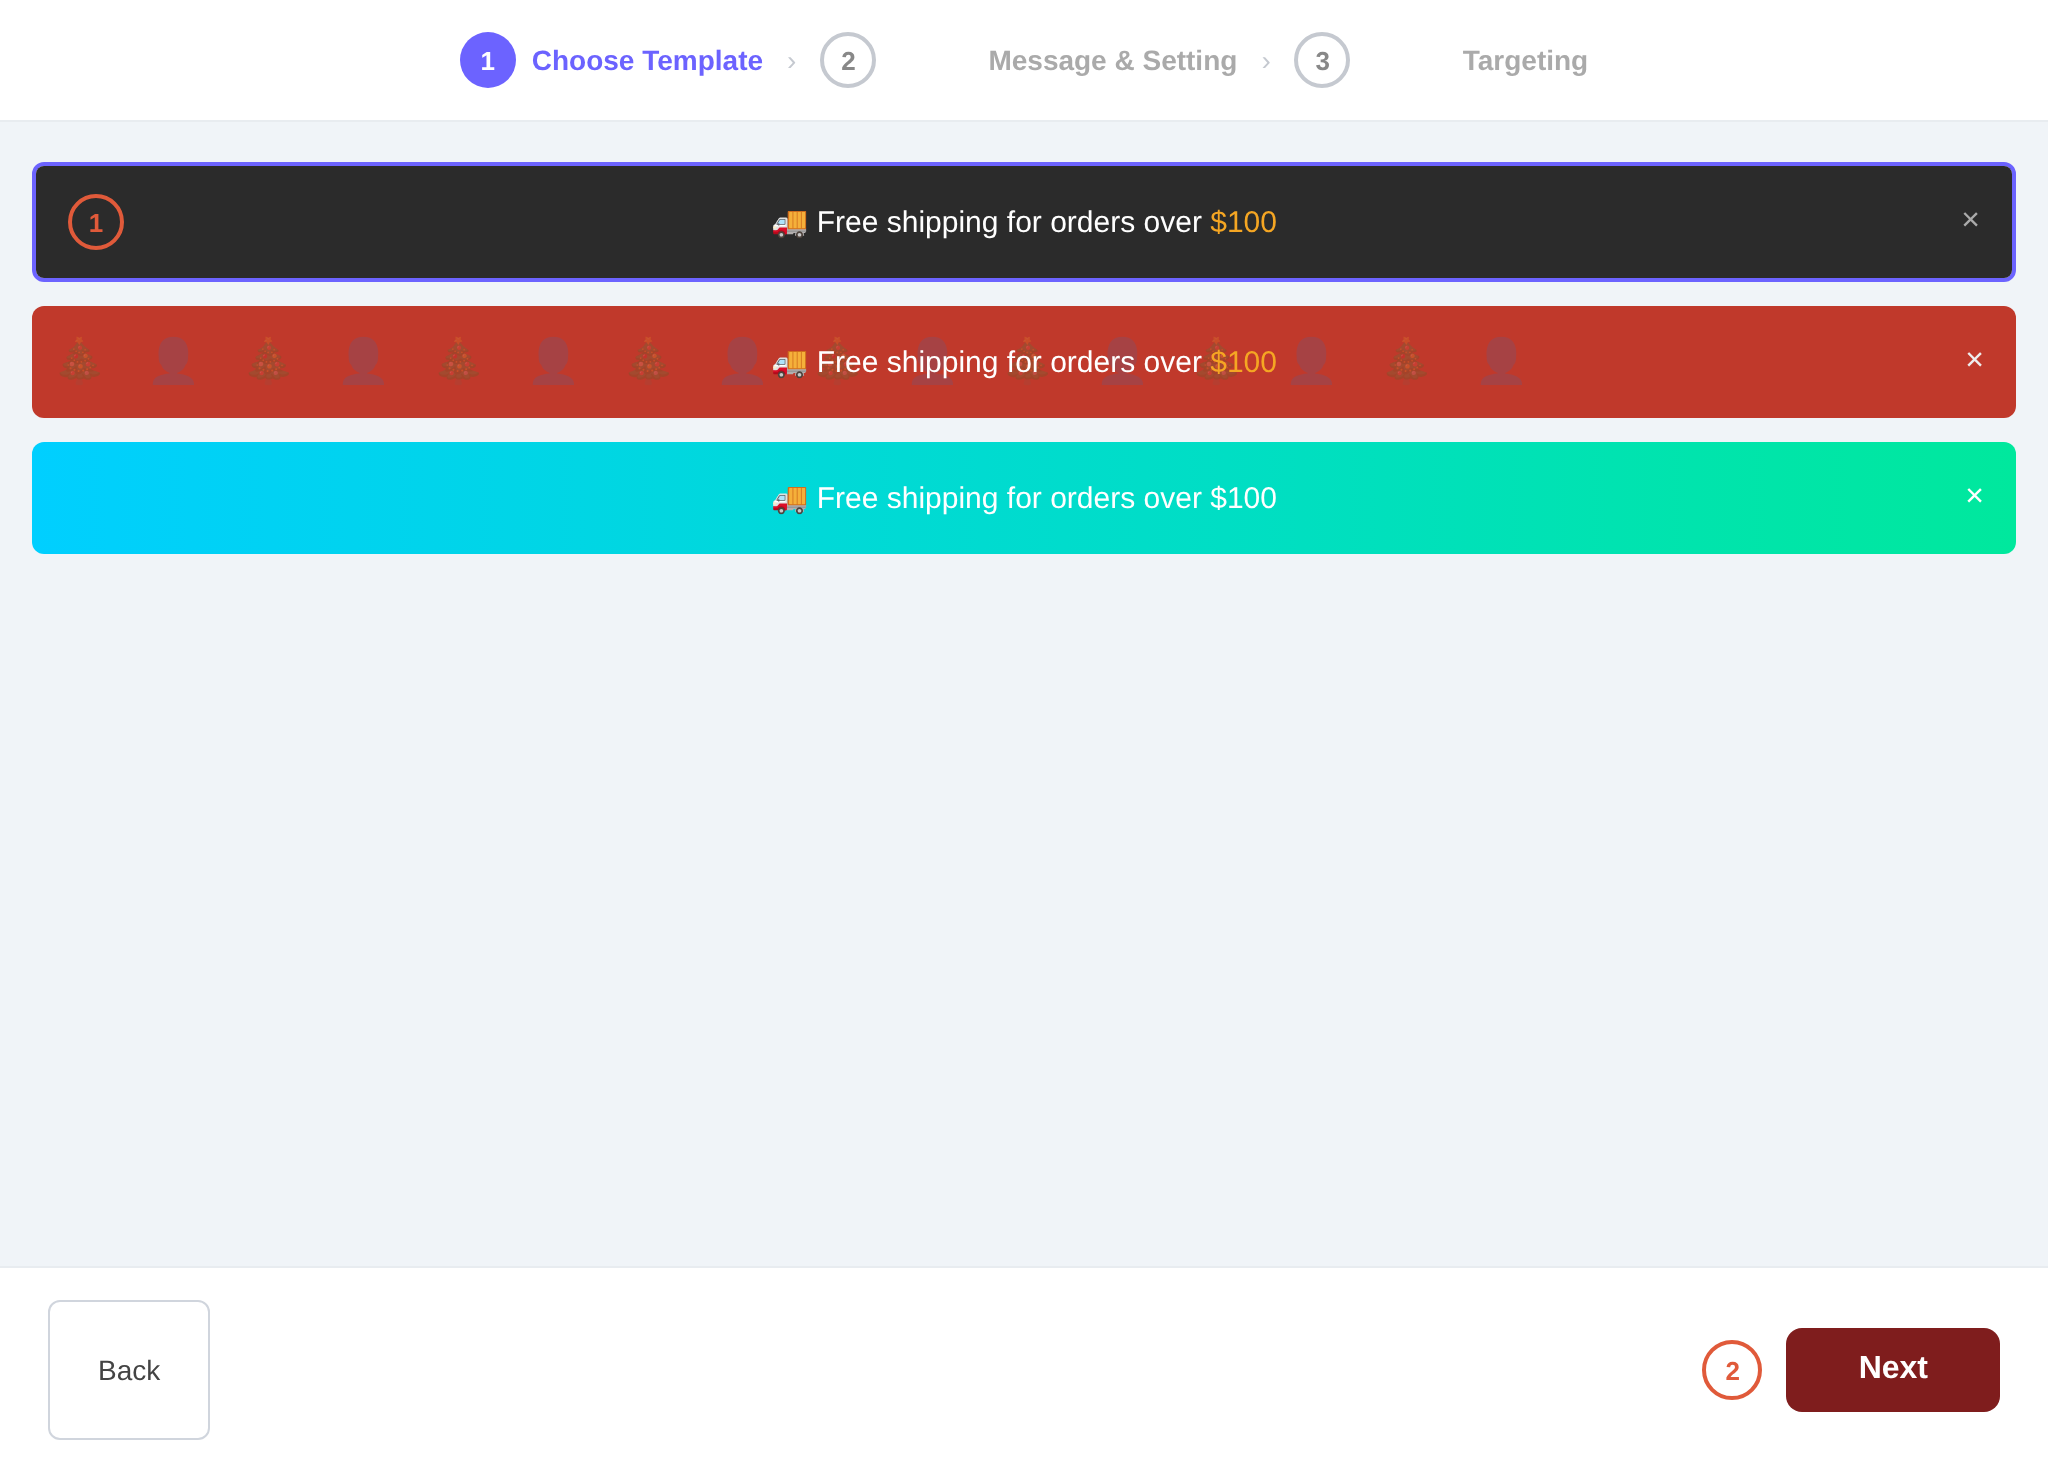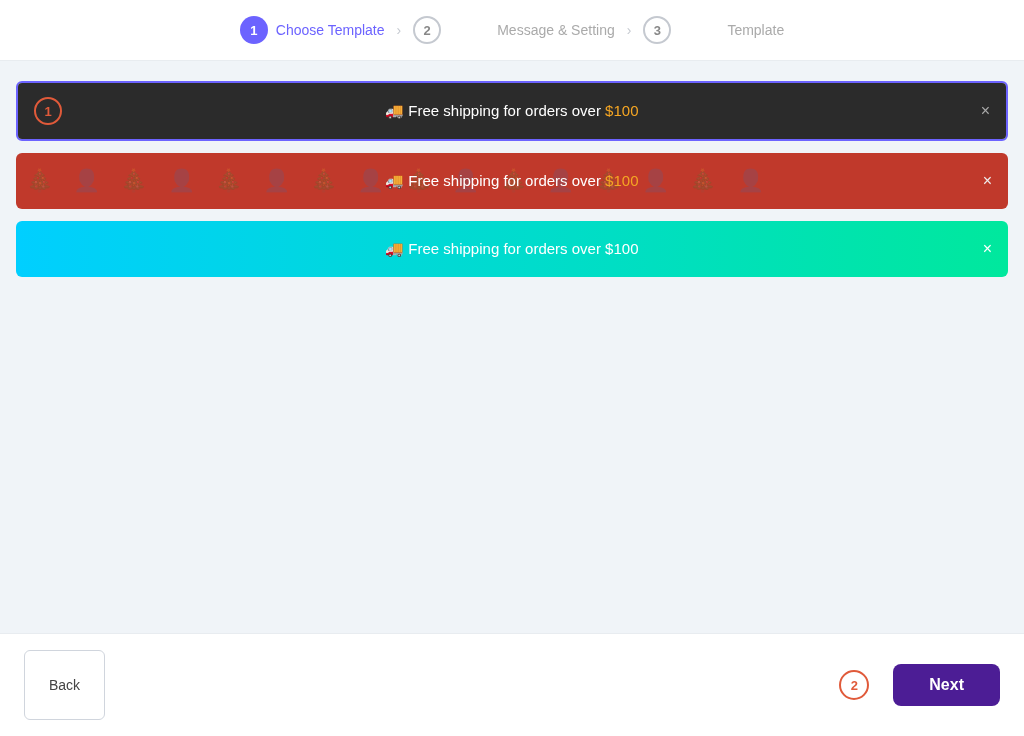--- a/index.html
+++ b/index.html
@@ -43,21 +43,21 @@
       background: #6c63ff;
       color: #fff;
     }
     .step-circle.inactive {
       background: #fff;
       border: 2px solid #c5c9d0;
       color: #888;
     }
     .step-label {
       font-size: 14px;
-      font-weight: 400;
+      font-weight: 700;
     }
     .step-label.active { color: #6c63ff; }
     .step-label.inactive { color: #aaa; margin-left: 48px; }
     .step-arrow {
       color: #c5c9d0;
       font-size: 14px;
       margin: 0 4px;
     }
 
     
@@ -224,47 +224,46 @@
       color: #e05a3a;
       display: flex;
       align-items: center;
       justify-content: center;
       font-size: 13px;
       font-weight: 700;
       background: #fff;
     }
     .btn-next {
       padding: 12px 36px;
-      background: #4c1d95;
+      background: #7f1d1d;
       color: #fff;
       border: none;
       border-radius: 8px;
       font-size: 16px;
       font-weight: 600;
       cursor: pointer;
-      margin-left: 12px;
     }
   </style>
 </head>
 <body>
 
 <header class="stepper">
   <div class="step">
     <div class="step-circle active">1</div>
     <span class="step-label active">Choose Template</span>
   </div>
   <span class="step-arrow">›</span>
   <div class="step">
     <div class="step-circle inactive">2</div>
     <span class="step-label inactive">Message &amp; Setting</span>
   </div>
   <span class="step-arrow">›</span>
   <div class="step">
     <div class="step-circle inactive">3</div>
-    <span class="step-label inactive">Template</span>
+    <span class="step-label inactive">Targeting</span>
   </div>
 </header>
 
 <main class="main-content">
 
   <div class="template-card selected">
     <div class="card-dark">
       <div class="badge-num">1</div>
       <span>
         🚚 Free shipping for orders over <span class="highlight-gold">$100</span>

